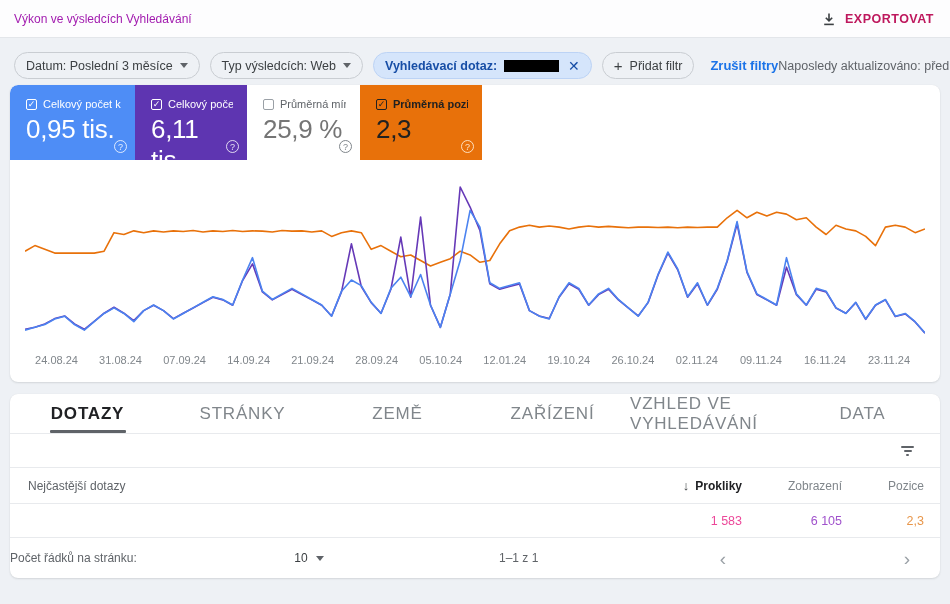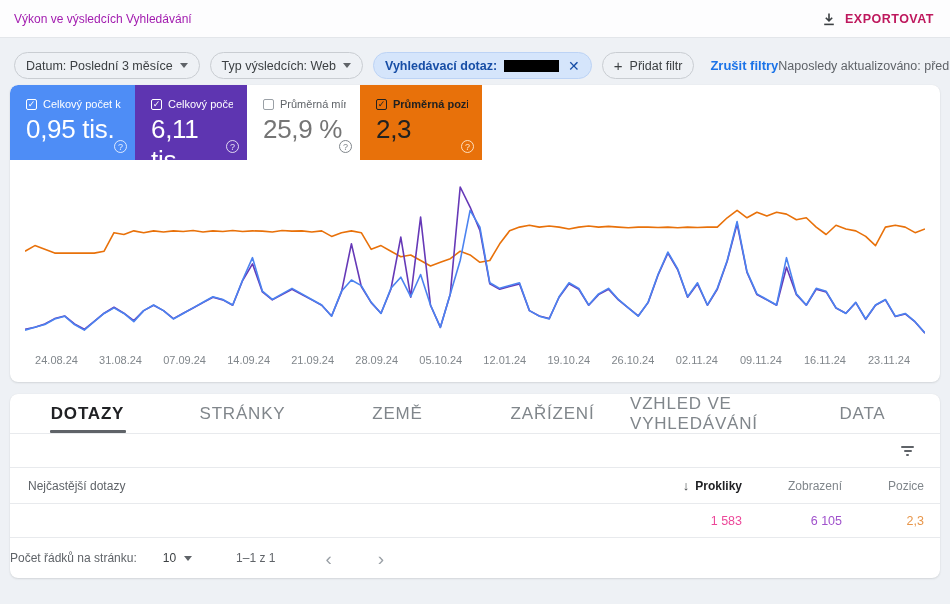--- a/index.html
+++ b/index.html
@@ -115,21 +115,21 @@
   .thead .col-q { color:#5f6368; }
   .col-num { text-align:right; }
   .sortcol { display:flex; align-items:center; justify-content:flex-end; gap:6px; color:#202124; font-weight:700; font-size:12px; cursor:pointer; }
   .sort-arrow { font-size:13px; font-weight:400; color:#3c4043; }
   .trow { height:34px; border-bottom:1px solid #e8eaed; font-size:12.5px; cursor:pointer; }
   .redact-row { width:116px; height:13px; background:#000; }
   .v-clicks { color:#ec4899; }
   .v-impr   { color:#a052cc; }
   .v-pos    { color:#e8964a; }
   .pagination {
-    height:40px; display:flex; align-items:center; justify-content:flex-start;
+    height:40px; display:flex; align-items:center; justify-content:space-between;
     padding-right:26px; font-size:12px; color:#5f6368; gap:10px;
   }
   .pp-label { margin-right:16px; }
   .pp-select { display:flex; align-items:center; gap:8px; cursor:pointer; color:#3c4043; margin-right:34px; }
   .pp-select .caret {
     width:0; height:0; border-left:4px solid transparent; border-right:4px solid transparent;
     border-top:5px solid #5f6368;
   }
   .pp-range { margin-right:36px; color:#5f6368; }
   .chev { font-size:19px; color:#9aa0a6; cursor:pointer; line-height:1; padding:0 4px; }

